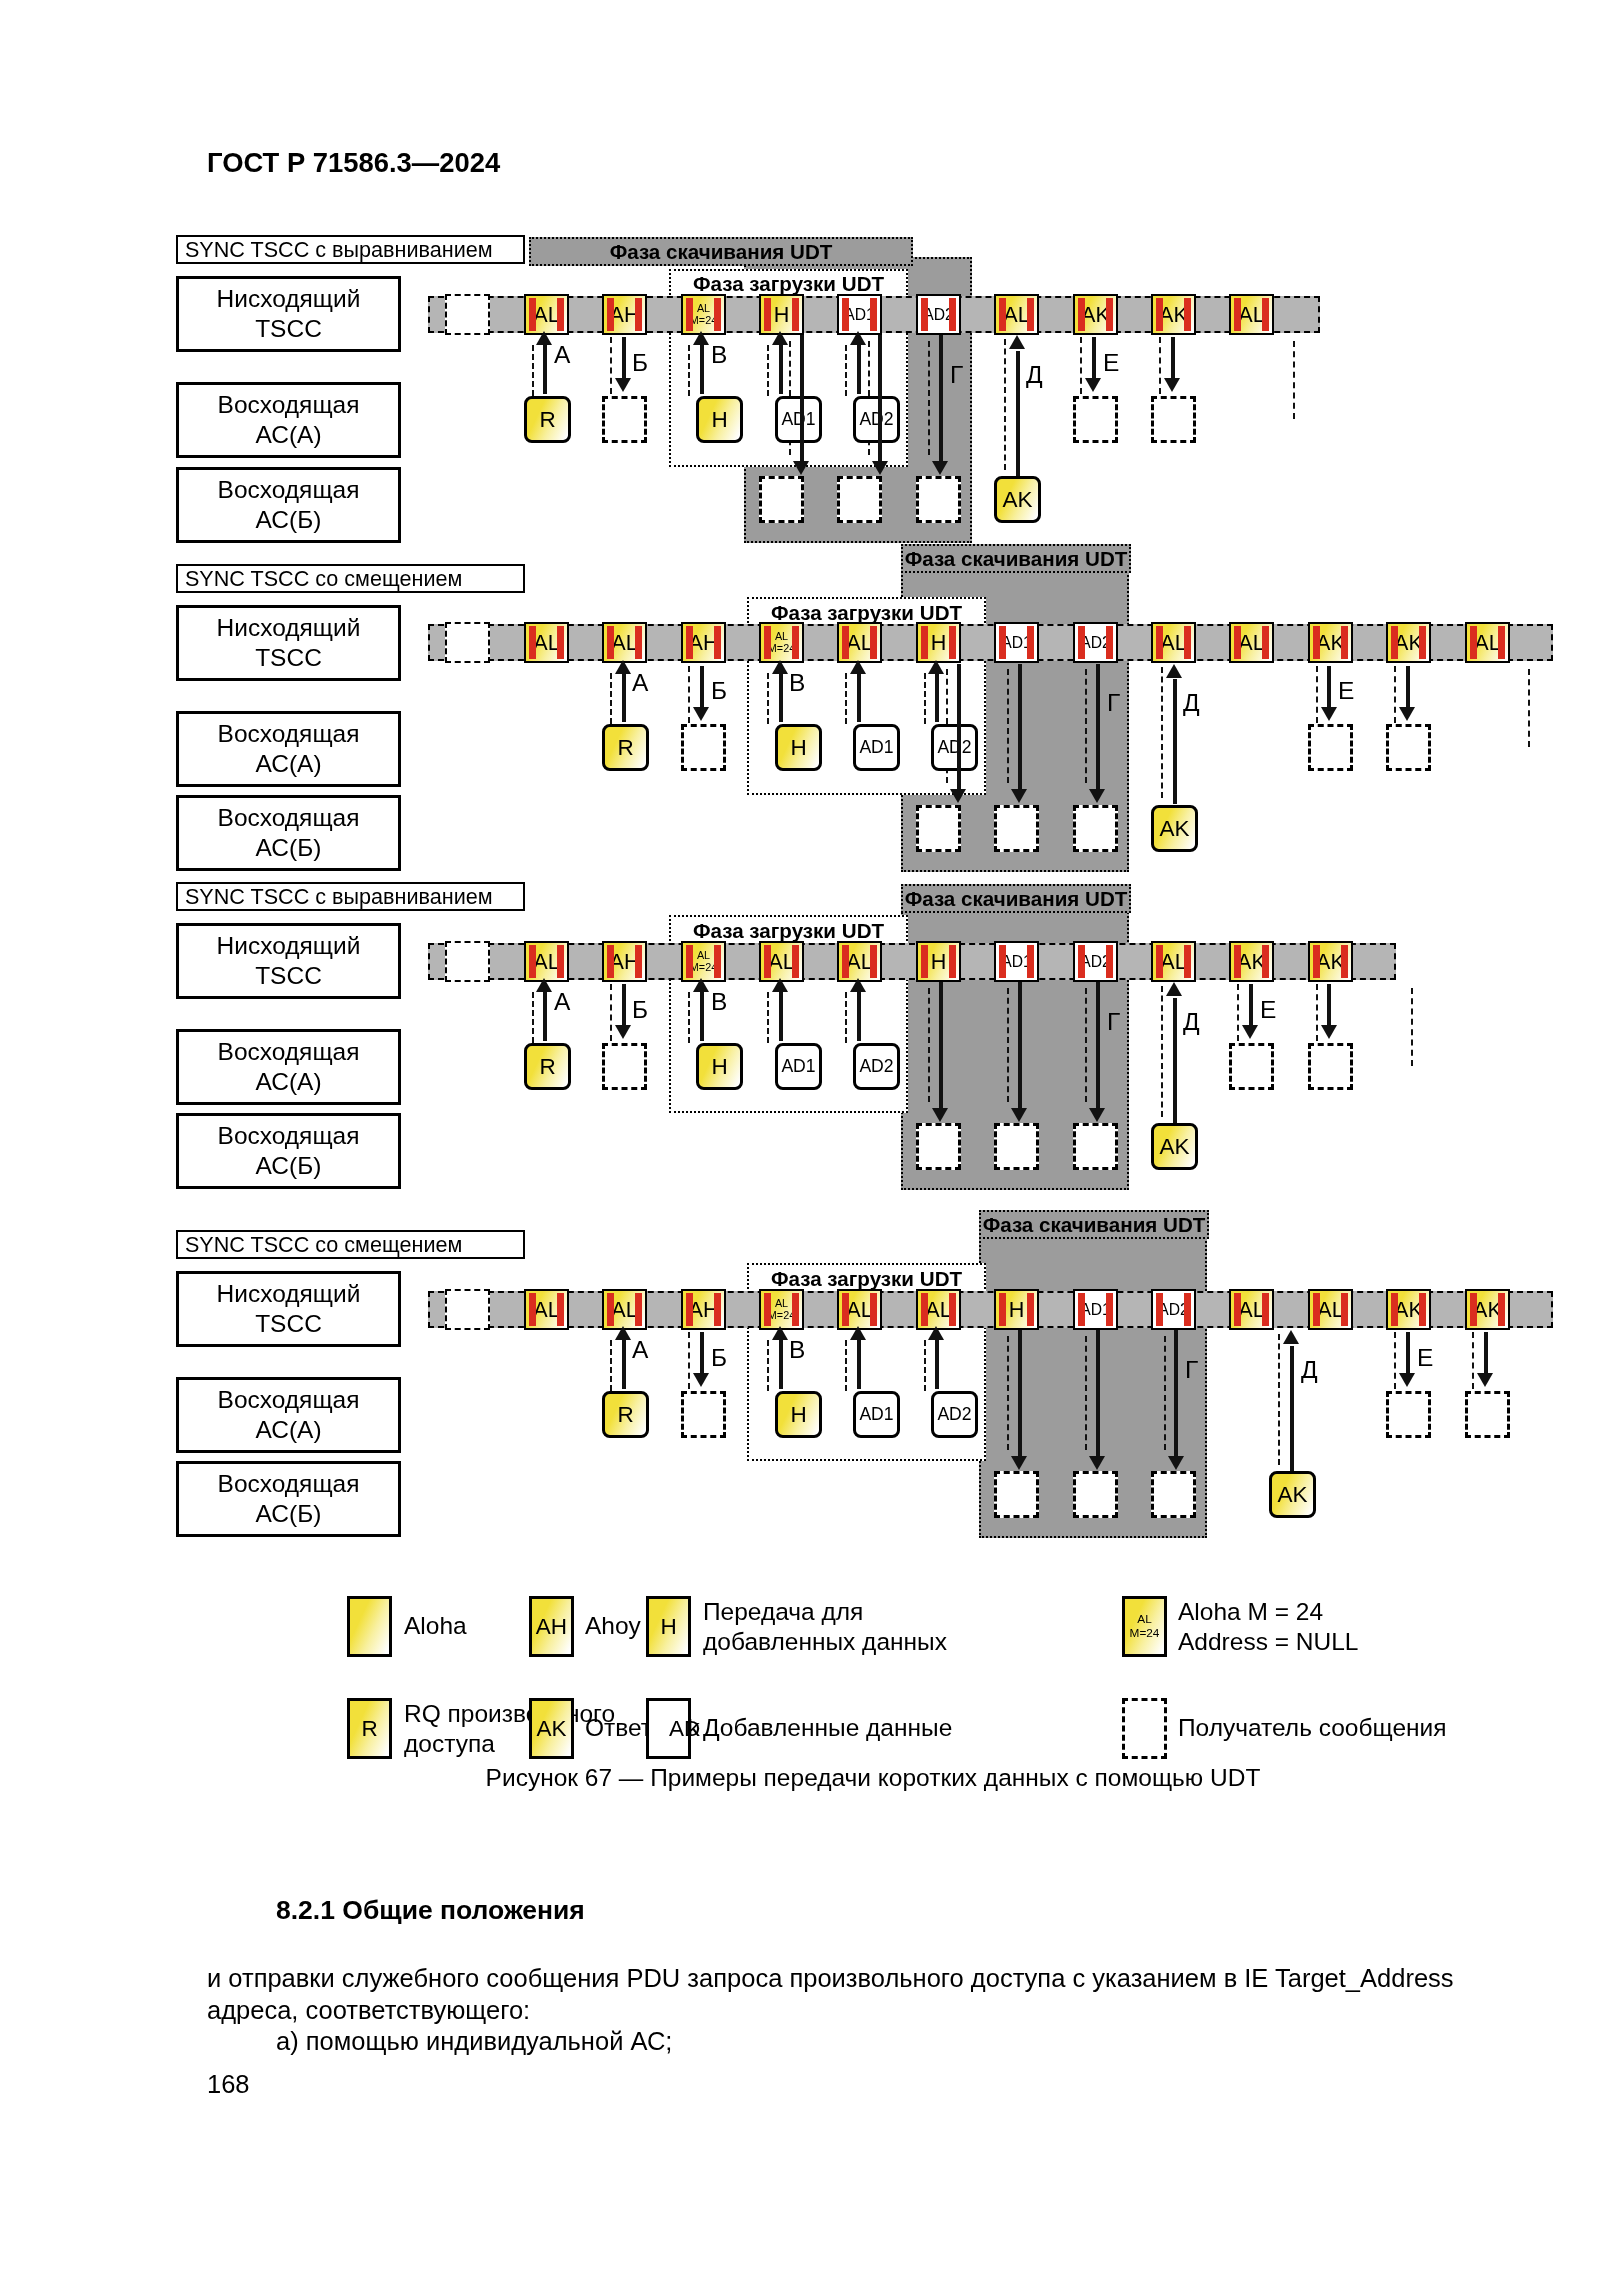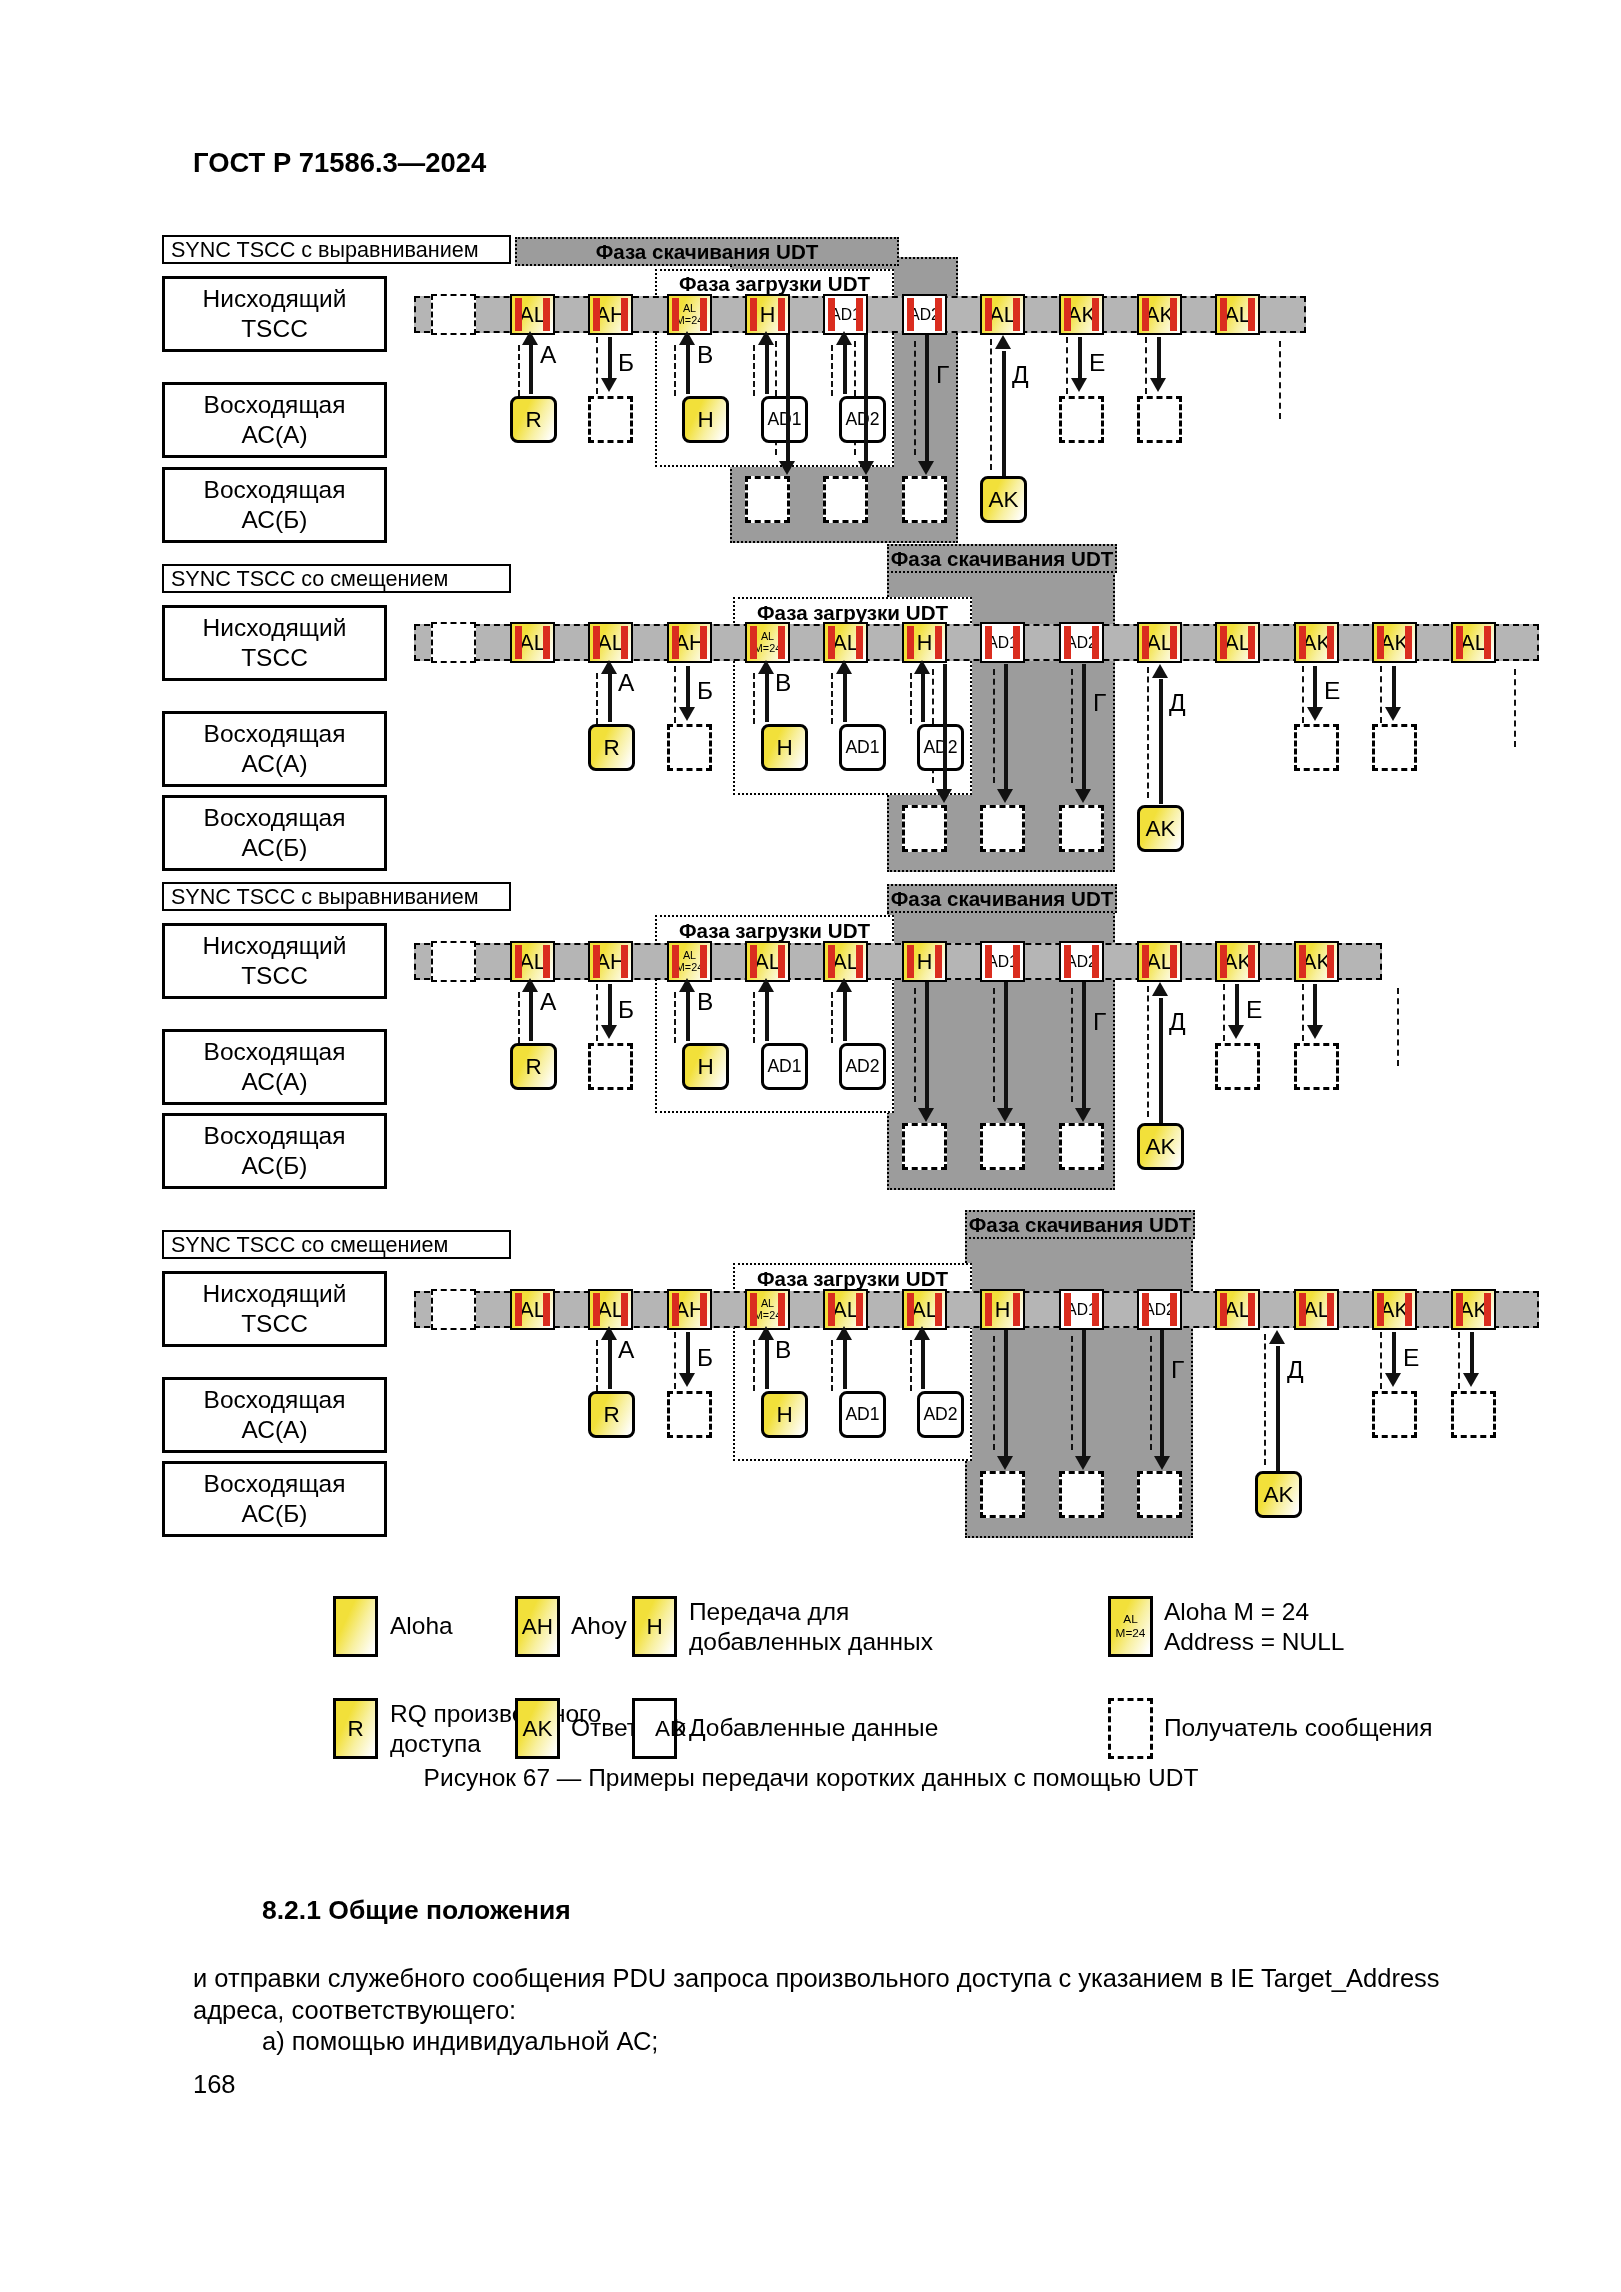--- a/index.html
+++ b/index.html
@@ -1,18 +1,18 @@
 <!DOCTYPE html>
 <html><head>
 <meta charset="utf-8">
 <style>
   html,body{margin:0;padding:0;}
   body{width:1621px;height:2293px;background:#fff;position:relative;overflow:hidden;
        font-family:"Liberation Sans", sans-serif;color:#000;}
-  #fig{position:absolute;left:0;top:0;width:1390px;height:2293px;}
+  #fig{position:absolute;left:14px;top:0;width:1390px;height:2293px;}
   .abs{position:absolute;box-sizing:border-box;}
   .gost-header{font-weight:bold;font-size:27.4px;}
   .syncbox{border:2.9px solid #000;background:#fff;font-size:21.6px;line-height:25.5px;
            padding-left:6.9px;white-space:nowrap;overflow:hidden;z-index:5;}
   .rowlabel{border:3.9px solid #000;background:#fff;display:flex;flex-direction:column;
             align-items:center;justify-content:center;font-size:24.5px;line-height:30px;z-index:5;}
   .band{background:#9c9c9c;border:2.9px dotted #000;z-index:1;}
   .bandlabel{background:#9c9c9c;border:2.9px dotted #000;font-size:20.6px;font-weight:600;
              display:flex;align-items:center;justify-content:center;white-space:nowrap;z-index:2;}
   .ulbox{background:#fff;border:2.9px dotted #000;z-index:2;}
@@ -38,21 +38,21 @@
           border-top:14.7px solid #111;z-index:6;}
   .alabel{font-size:24.5px;z-index:7;}
   .guide{border-left:2.9px dashed #111;width:0;z-index:5;}
   .tick{border-left:2.9px dashed #111;width:0;z-index:5;}
   .lgbox{border:3.9px solid #000;display:flex;align-items:center;justify-content:center;
          font-size:22.5px;background:#fff;z-index:4;}
   .lgbox.y{background:linear-gradient(115deg,#f2e03a 30%,#f8f0a0 60%,#ffffff 95%);}
   .lgbox.m24{font-size:11.8px;line-height:13.7px;flex-direction:column;}
   .lgbox.dot{border:3.9px dashed #000;}
   .lgtext{font-size:24.5px;line-height:30px;white-space:nowrap;}
-  .caption{font-size:24.5px;white-space:nowrap;transform:translateX(-50%);}
+  .caption{font-size:24.5px;white-space:nowrap;transform:translateX(-50%);margin-left:48px;}
   .h2{font-size:26.5px;font-weight:bold;white-space:nowrap;}
   .para{font-size:25.5px;white-space:nowrap;}
   .pagenum{font-size:25.5px;}
 </style>
 </head>
 <body>
 
 <div id="fig">
   <div class="abs gost-header" style="left:193px;top:147px;">ГОСТ Р 71586.3—2024</div>
 

